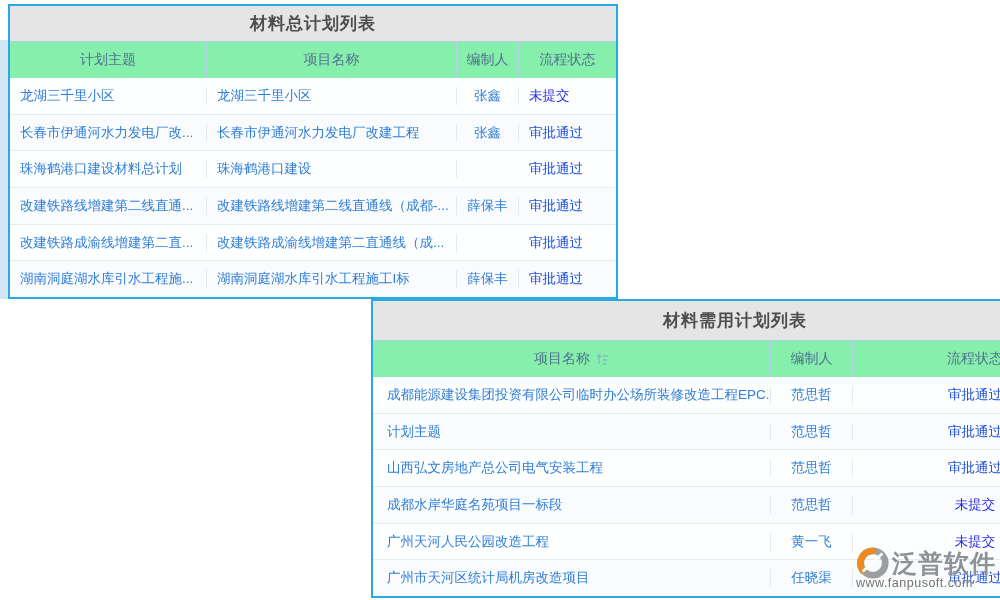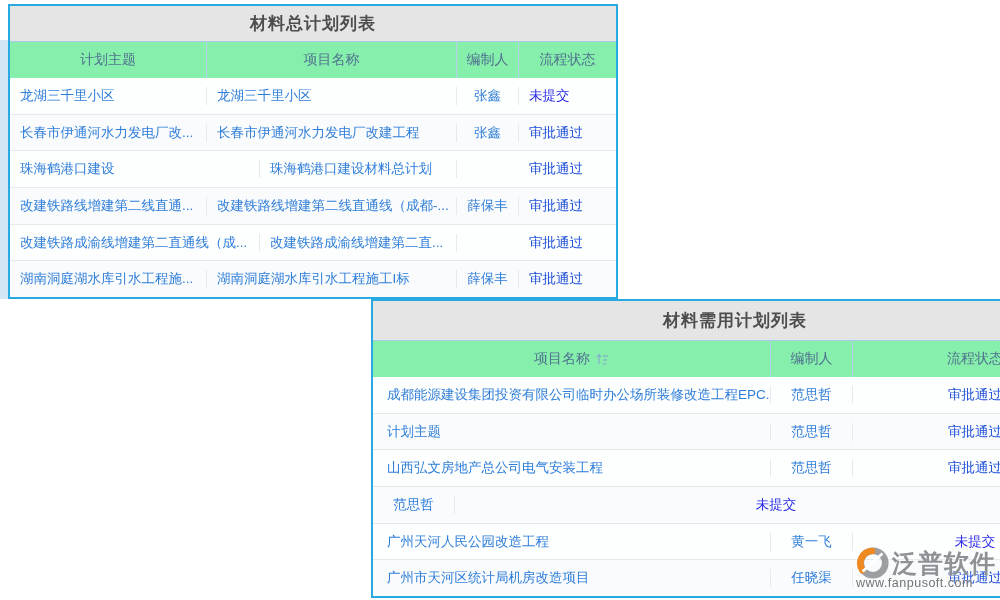--- a/index.html
+++ b/index.html
@@ -79,34 +79,34 @@
       <div class="td center t1c3">张鑫</div>
       <div class="td pad t1c4 pending">未提交</div>
     </div>
     <div class="tr">
       <div class="td pad t1c1">长春市伊通河水力发电厂改...</div>
       <div class="td pad t1c2">长春市伊通河水力发电厂改建工程</div>
       <div class="td center t1c3">张鑫</div>
       <div class="td pad t1c4 approved">审批通过</div>
     </div>
     <div class="tr">
+      <div class="td pad t1c1">珠海鹤港口建设材料总计划</div>
       <div class="td pad t1c2">珠海鹤港口建设</div>
-      <div class="td pad t1c1">珠海鹤港口建设材料总计划</div>
       <div class="td center t1c3"></div>
       <div class="td pad t1c4 approved">审批通过</div>
     </div>
     <div class="tr">
       <div class="td pad t1c1">改建铁路线增建第二线直通...</div>
       <div class="td pad t1c2">改建铁路线增建第二线直通线（成都-...</div>
       <div class="td center t1c3">薛保丰</div>
       <div class="td pad t1c4 approved">审批通过</div>
     </div>
     <div class="tr">
+      <div class="td pad t1c1">改建铁路成渝线增建第二直...</div>
       <div class="td pad t1c2">改建铁路成渝线增建第二直通线（成...</div>
-      <div class="td pad t1c1">改建铁路成渝线增建第二直...</div>
       <div class="td center t1c3"></div>
       <div class="td pad t1c4 approved">审批通过</div>
     </div>
     <div class="tr">
       <div class="td pad t1c1">湖南洞庭湖水库引水工程施...</div>
       <div class="td pad t1c2">湖南洞庭湖水库引水工程施工I标</div>
       <div class="td center t1c3">薛保丰</div>
       <div class="td pad t1c4 approved">审批通过</div>
     </div>
   </div>
@@ -137,20 +137,21 @@
       <div class="td pad t2c1">计划主题</div>
       <div class="td center t2c2">范思哲</div>
       <div class="td center t2c3 approved">审批通过</div>
     </div>
     <div class="tr">
       <div class="td pad t2c1">山西弘文房地产总公司电气安装工程</div>
       <div class="td center t2c2">范思哲</div>
       <div class="td center t2c3 approved">审批通过</div>
     </div>
     <div class="tr">
+      <div class="td pad t2c1">成都水岸华庭名苑项目一标段</div>
       <div class="td center t2c2">范思哲</div>
       <div class="td center t2c3 pending">未提交</div>
     </div>
     <div class="tr">
       <div class="td pad t2c1">广州天河人民公园改造工程</div>
       <div class="td center t2c2">黄一飞</div>
       <div class="td center t2c3 pending">未提交</div>
     </div>
     <div class="tr">
       <div class="td pad t2c1">广州市天河区统计局机房改造项目</div>

